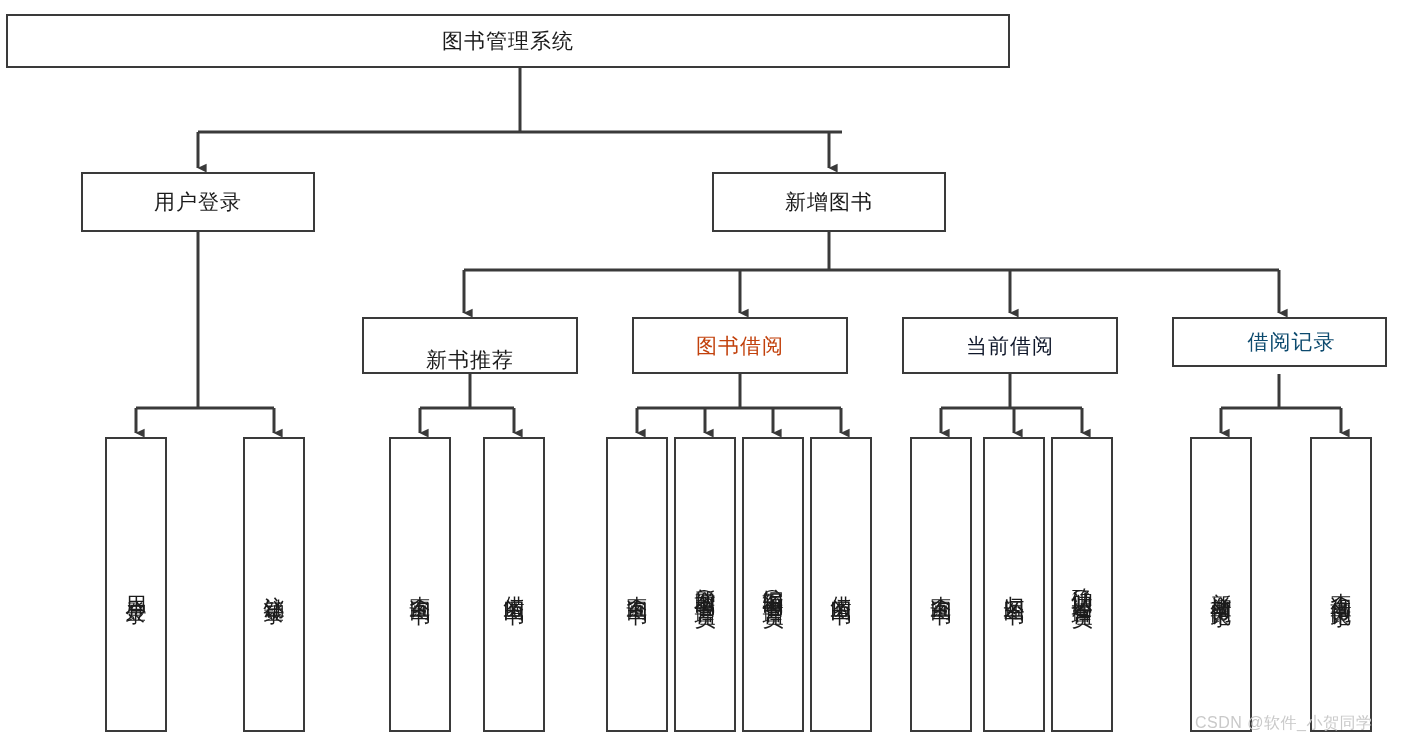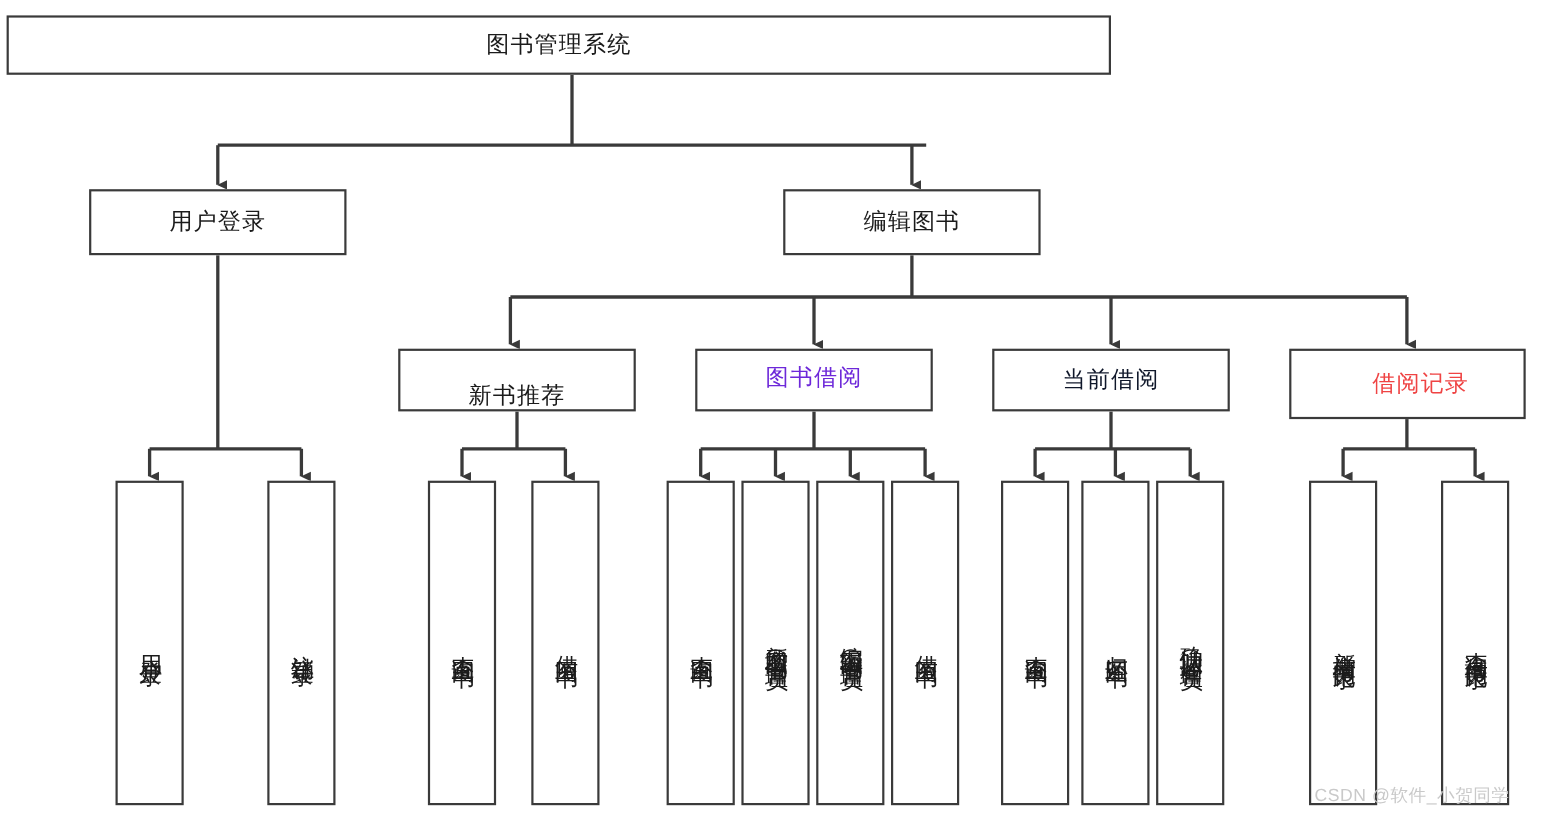--- a/index.html
+++ b/index.html
@@ -115,33 +115,33 @@
   </svg>
 
   <div class="node horiz" style="left: 6px; top: 14px; width: 1004px; height: 54px; border-color: rgb(58, 58, 58); background: rgb(255, 255, 255); color: rgb(27, 27, 27);">
     <span>图书管理系统</span>
   </div>
 
   <div class="node horiz" style="left: 81px; top: 172px; width: 234px; height: 60px; border-color: rgb(58, 58, 58); background: rgb(255, 255, 255); color: rgb(27, 27, 27);">
     <span>用户登录</span>
   </div>
   <div class="node horiz" style="left: 712px; top: 172px; width: 234px; height: 60px; border-color: rgb(58, 58, 58); background: rgb(255, 255, 255); color: rgb(27, 27, 27);">
-    <span>编辑图书</span>
+    <span>新增图书</span>
   </div>
 
   <div class="node horiz" style="left: 362px; top: 317px; width: 216px; height: 57px; border-color: rgb(58, 58, 58); background: rgb(255, 255, 255); color: rgb(27, 27, 27); align-items: flex-end;">
     <span>新书推荐</span>
   </div>
-  <div class="node horiz" style="left: 632px; top: 317px; width: 216px; height: 57px; border-color: rgb(58, 58, 58); background: rgb(255, 255, 255); color: #6d28d9; font-family: Liberation Mono, monospace;">
+  <div class="node horiz" style="left: 632px; top: 317px; width: 216px; height: 57px; border-color: rgb(58, 58, 58); background: rgb(255, 255, 255); color: #c2410c;">
     <span>图书借阅</span>
   </div>
   <div class="node horiz" style="left: 902px; top: 317px; width: 216px; height: 57px; border-color: rgb(58, 58, 58); background: rgb(255, 255, 255); color: #0f172a; text-align: right;">
     <span>当前借阅</span>
   </div>
-  <div class="node horiz" style="left: 1172px; top: 317px; width: 215px; height: 64px; border-color: rgb(58, 58, 58); background: rgb(255, 255, 255); color: #ef4444; padding-left: 24px;">
+  <div class="node horiz" style="left: 1172px; top: 317px; width: 215px; height: 50px; border-color: rgb(58, 58, 58); background: rgb(255, 255, 255); color: #0c4a6e; padding-left: 24px;">
     <span>借阅记录</span>
   </div>
 
   <div class="node vert" style="left: 105px; top: 437px; width: 62px; height: 295px; border-color: rgb(58, 58, 58); background: rgb(255, 255, 255); color: rgb(27, 27, 27);">
     <span class="vtext">用户登录</span>
   </div>
   <div class="node vert" style="left: 243px; top: 437px; width: 62px; height: 295px; border-color: rgb(58, 58, 58); background: rgb(255, 255, 255); color: rgb(27, 27, 27);">
     <span class="vtext">注销登录</span>
   </div>
   <div class="node vert" style="left: 389px; top: 437px; width: 62px; height: 295px; border-color: rgb(58, 58, 58); background: rgb(255, 255, 255); color: rgb(27, 27, 27);">

